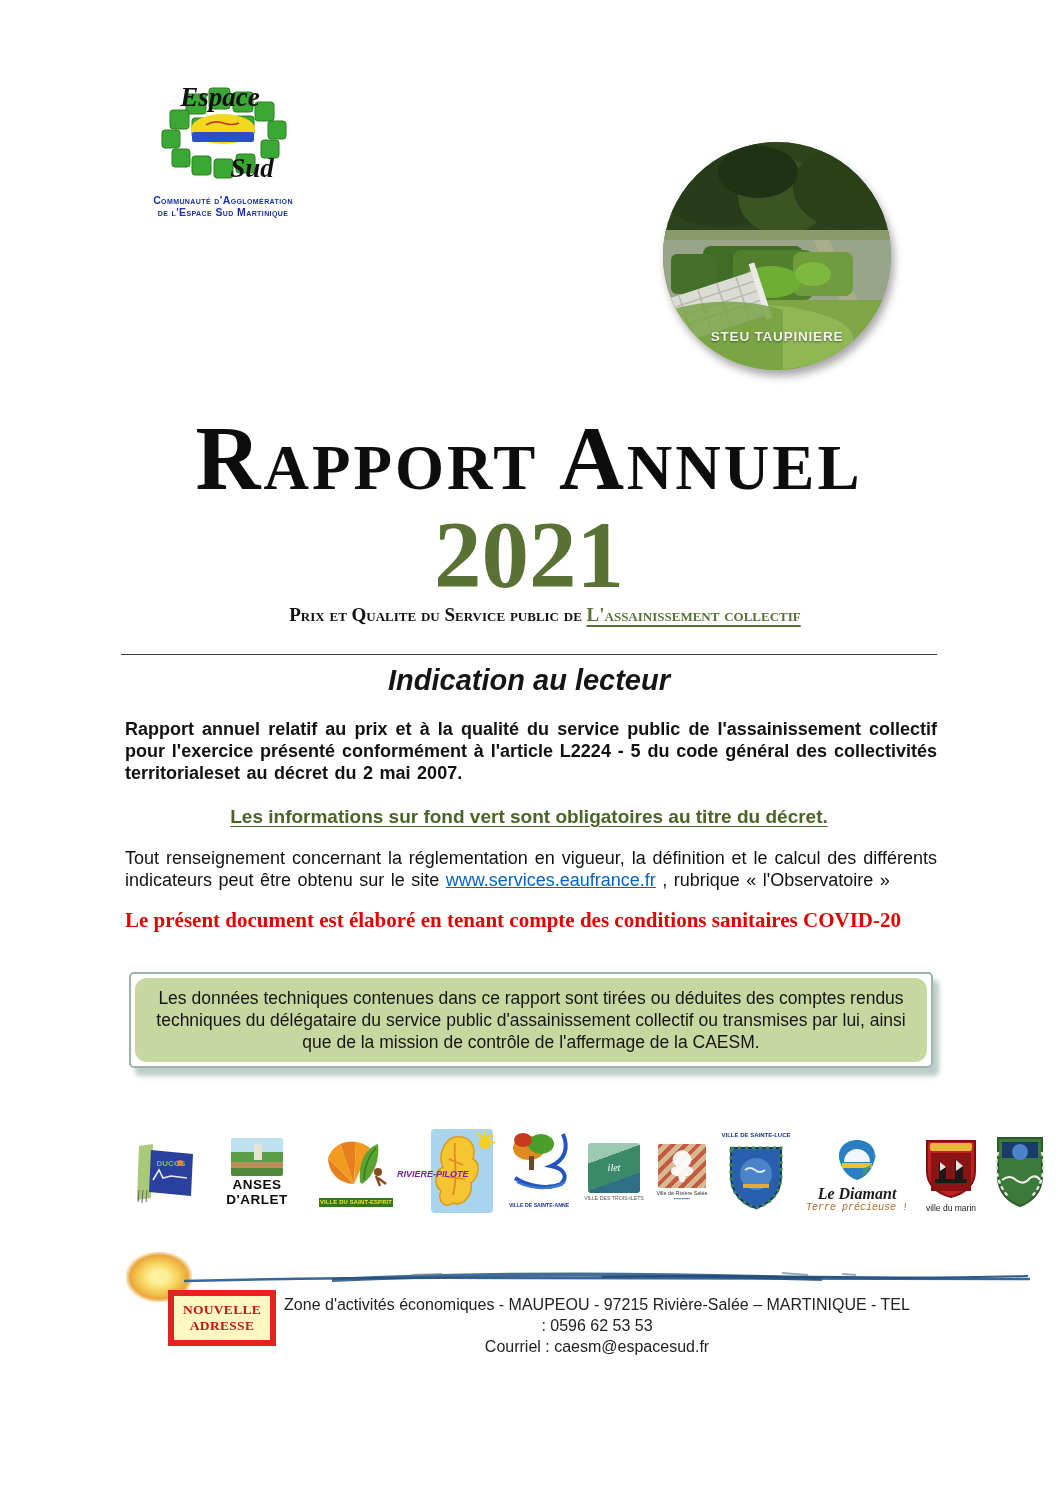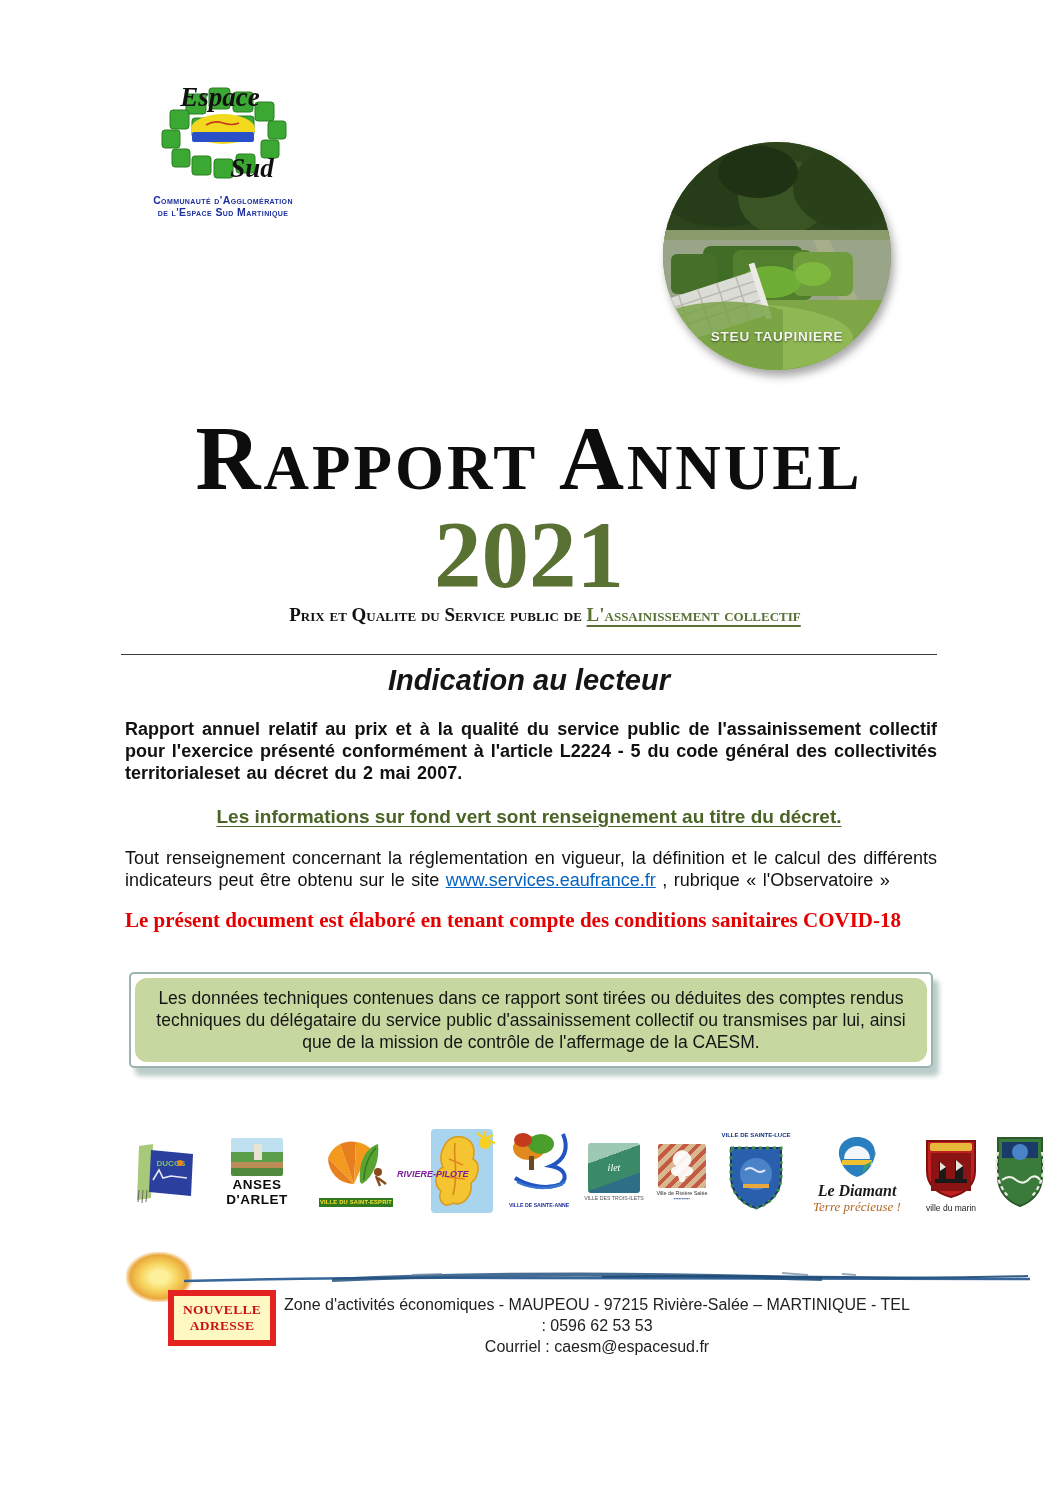--- a/index.html
+++ b/index.html
@@ -83,21 +83,21 @@
   .c-rsalee{width:62px;margin-left:6px;}
   .rsalee-thumb{width:48px;height:44px;margin:0 auto;position:relative;border-radius:2px;
         background:#d8b890;background-image:repeating-linear-gradient(135deg,rgba(192,74,52,.85) 0 4px,rgba(0,0,0,0) 4px 9px);}
   .rsalee-label{font-size:5.4px;color:#333;margin-top:2px;}
   .rsalee-sub{font-size:4.6px;color:#4a6bb0;}
   .c-stluce{width:70px;height:84px;margin-left:8px;}
   .stluce-arc{position:absolute;top:2px;left:0;width:100%;font-size:6px;font-weight:bold;color:#15307e;}
   .c-diamant{width:112px;margin-left:10px;margin-top:6px;}
   .diamant-name{font-family:"Liberation Serif",serif;font-style:italic;font-weight:700;
         font-size:16px;color:#1a1a1a;line-height:16px;}
-  .diamant-tag{font-family:Liberation Serif, serif;font-style:italic;font-size:13px;color:#b06a28;}
+  .diamant-tag{font-family:Liberation Mono, monospace;font-style:italic;font-size:10px;color:#b06a28;}
   .c-marin{width:64px;margin-left:6px;margin-top:2px;}
   .marin-label{font-size:8.5px;color:#222;margin-top:0px;}
   .c-vauclin{width:58px;height:80px;margin-left:8px;}
 
   
   .sun{position:absolute;left:126px;top:1252px;width:66px;height:50px;
         background:radial-gradient(ellipse at center,#fdf09a 0 18%,#f6d25c 40%,#eaa83c 62%,rgba(234,168,60,0) 74%);
         filter:blur(.6px);}
   .brush-line{position:absolute;left:182px;top:1268px;}
   .addr-badge{position:absolute;left:168px;top:1290px;width:96px;height:44px;
@@ -186,25 +186,25 @@
   <div class="main-title">Rapport Annuel</div>
   <div class="year">2021</div>
   <div class="subtitle"><span>Prix et Qualite du Service public de </span><span class="green-link">L'assainissement collectif</span></div>
 
   <div class="rule rule-1"></div>
 
   <div class="indication">Indication au lecteur</div>
 
   <div class="para para-1">Rapport annuel relatif au prix et à la qualité du service public de l'assainissement collectif  pour l'exercice présenté conformément à l'article L2224 - 5 du code général des collectivités territorialeset au décret du 2 mai 2007.</div>
 
-  <div class="green-notice">Les informations sur fond vert sont renseignement au titre du décret.</div>
+  <div class="green-notice">Les informations sur fond vert sont obligatoires au titre du décret.</div>
 
   <div class="para para-2"><span>Tout renseignement concernant la réglementation en vigueur, la définition et le calcul des différents indicateurs peut être obtenu sur le site </span><a>www.services.eaufrance.fr</a><span> , rubrique « l'Observatoire »</span></div>
 
-  <div class="covid">Le présent document est élaboré en tenant compte des conditions sanitaires COVID-18</div>
+  <div class="covid">Le présent document est élaboré en tenant compte des conditions sanitaires COVID-20</div>
 
   <div class="green-box-outer">
     <div class="green-box-inner">Les données techniques contenues dans ce rapport sont tirées ou déduites des comptes rendus techniques du délégataire du service public d'assainissement collectif ou transmises par lui, ainsi que de la mission de contrôle de l'affermage de la CAESM.</div>
   </div>
 
   <div class="communes">
 
     <div class="commune c-ducos">
       <svg width="66" height="64" viewBox="0 0 66 64">
         <polygon points="6,4 20,2 18,56 4,58" fill="#a8c97a"></polygon>

